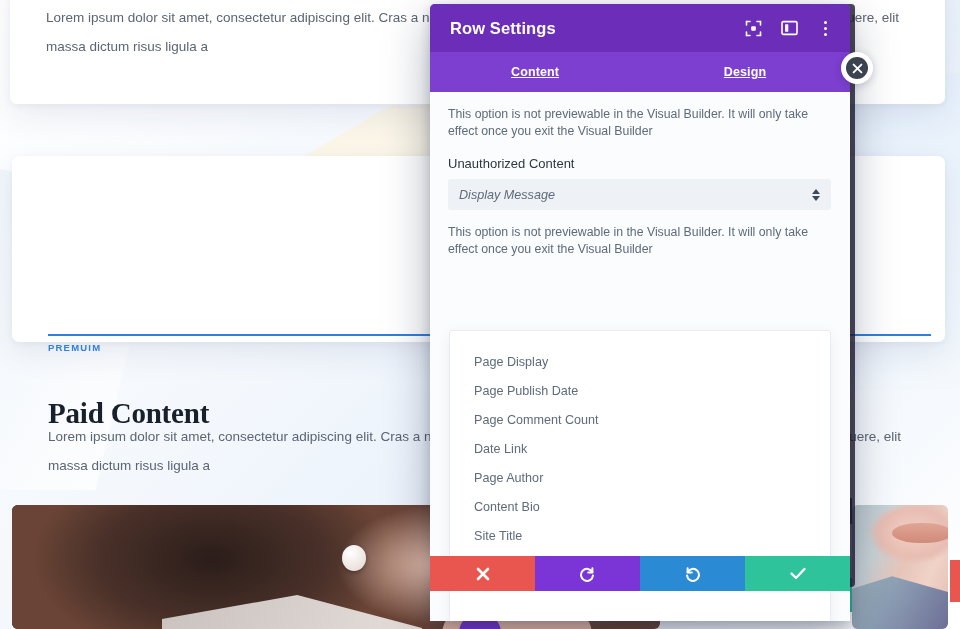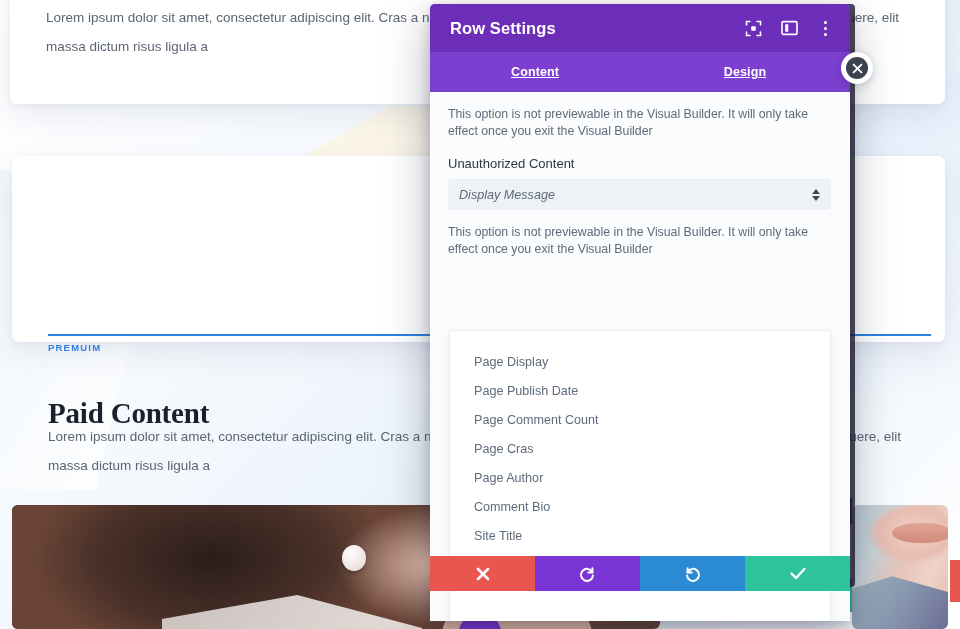--- a/index.html
+++ b/index.html
@@ -339,23 +339,23 @@
             <i class="dn"></i>
         </span>
       </div>
 
       <div class="note note2">This option is not previewable in the Visual Builder. It will only take effect once you exit the Visual Builder</div>
 
       <div class="dropdown-panel">
         <div class="dd-item">Page Display</div>
         <div class="dd-item">Page Publish Date</div>
         <div class="dd-item">Page Comment Count</div>
-        <div class="dd-item">Page Cras</div>
+        <div class="dd-item">Date Link</div>
         <div class="dd-item">Page Author</div>
-        <div class="dd-item">Comment Bio</div>
+        <div class="dd-item">Content Bio</div>
         <div class="dd-item">Site Title</div>
         <div class="dd-item">Current Date</div>
       </div>
 
     </div>
 
     <div class="modal-actions">
       <div class="act cancel">
         <span>
           <svg width="14" height="14" viewBox="0 0 14 14">

